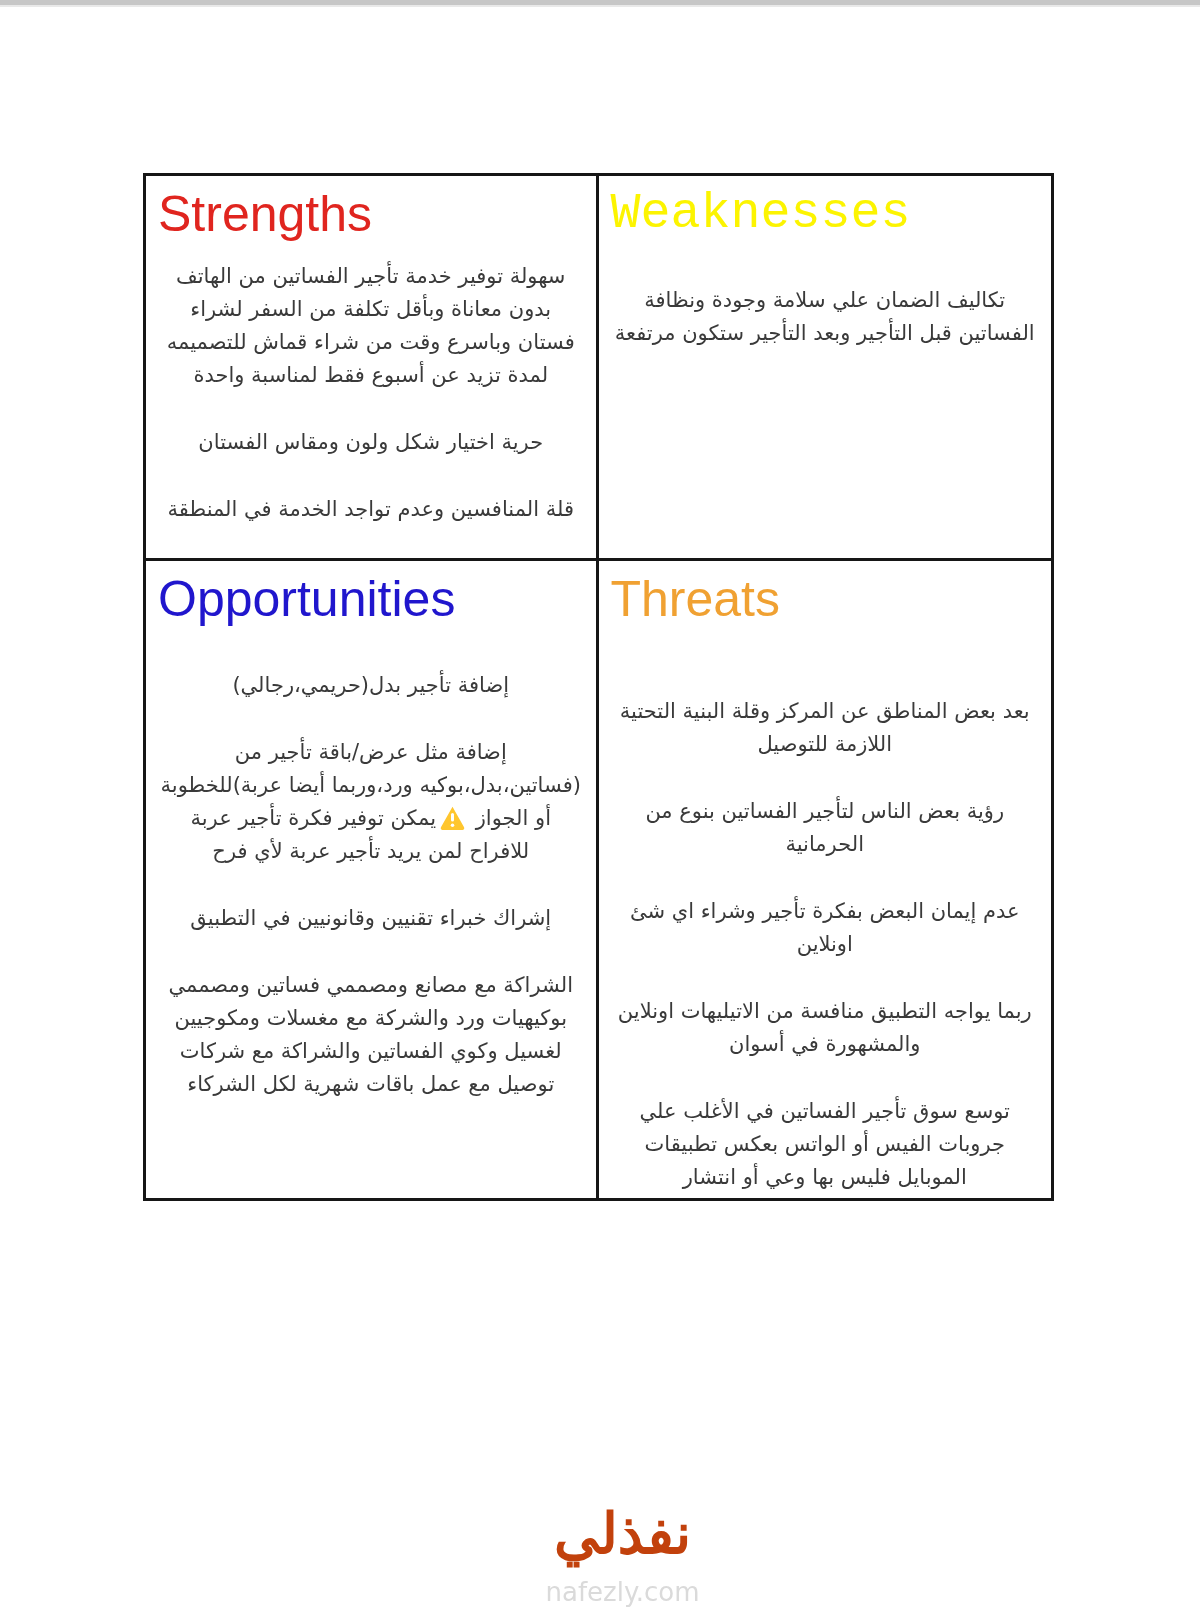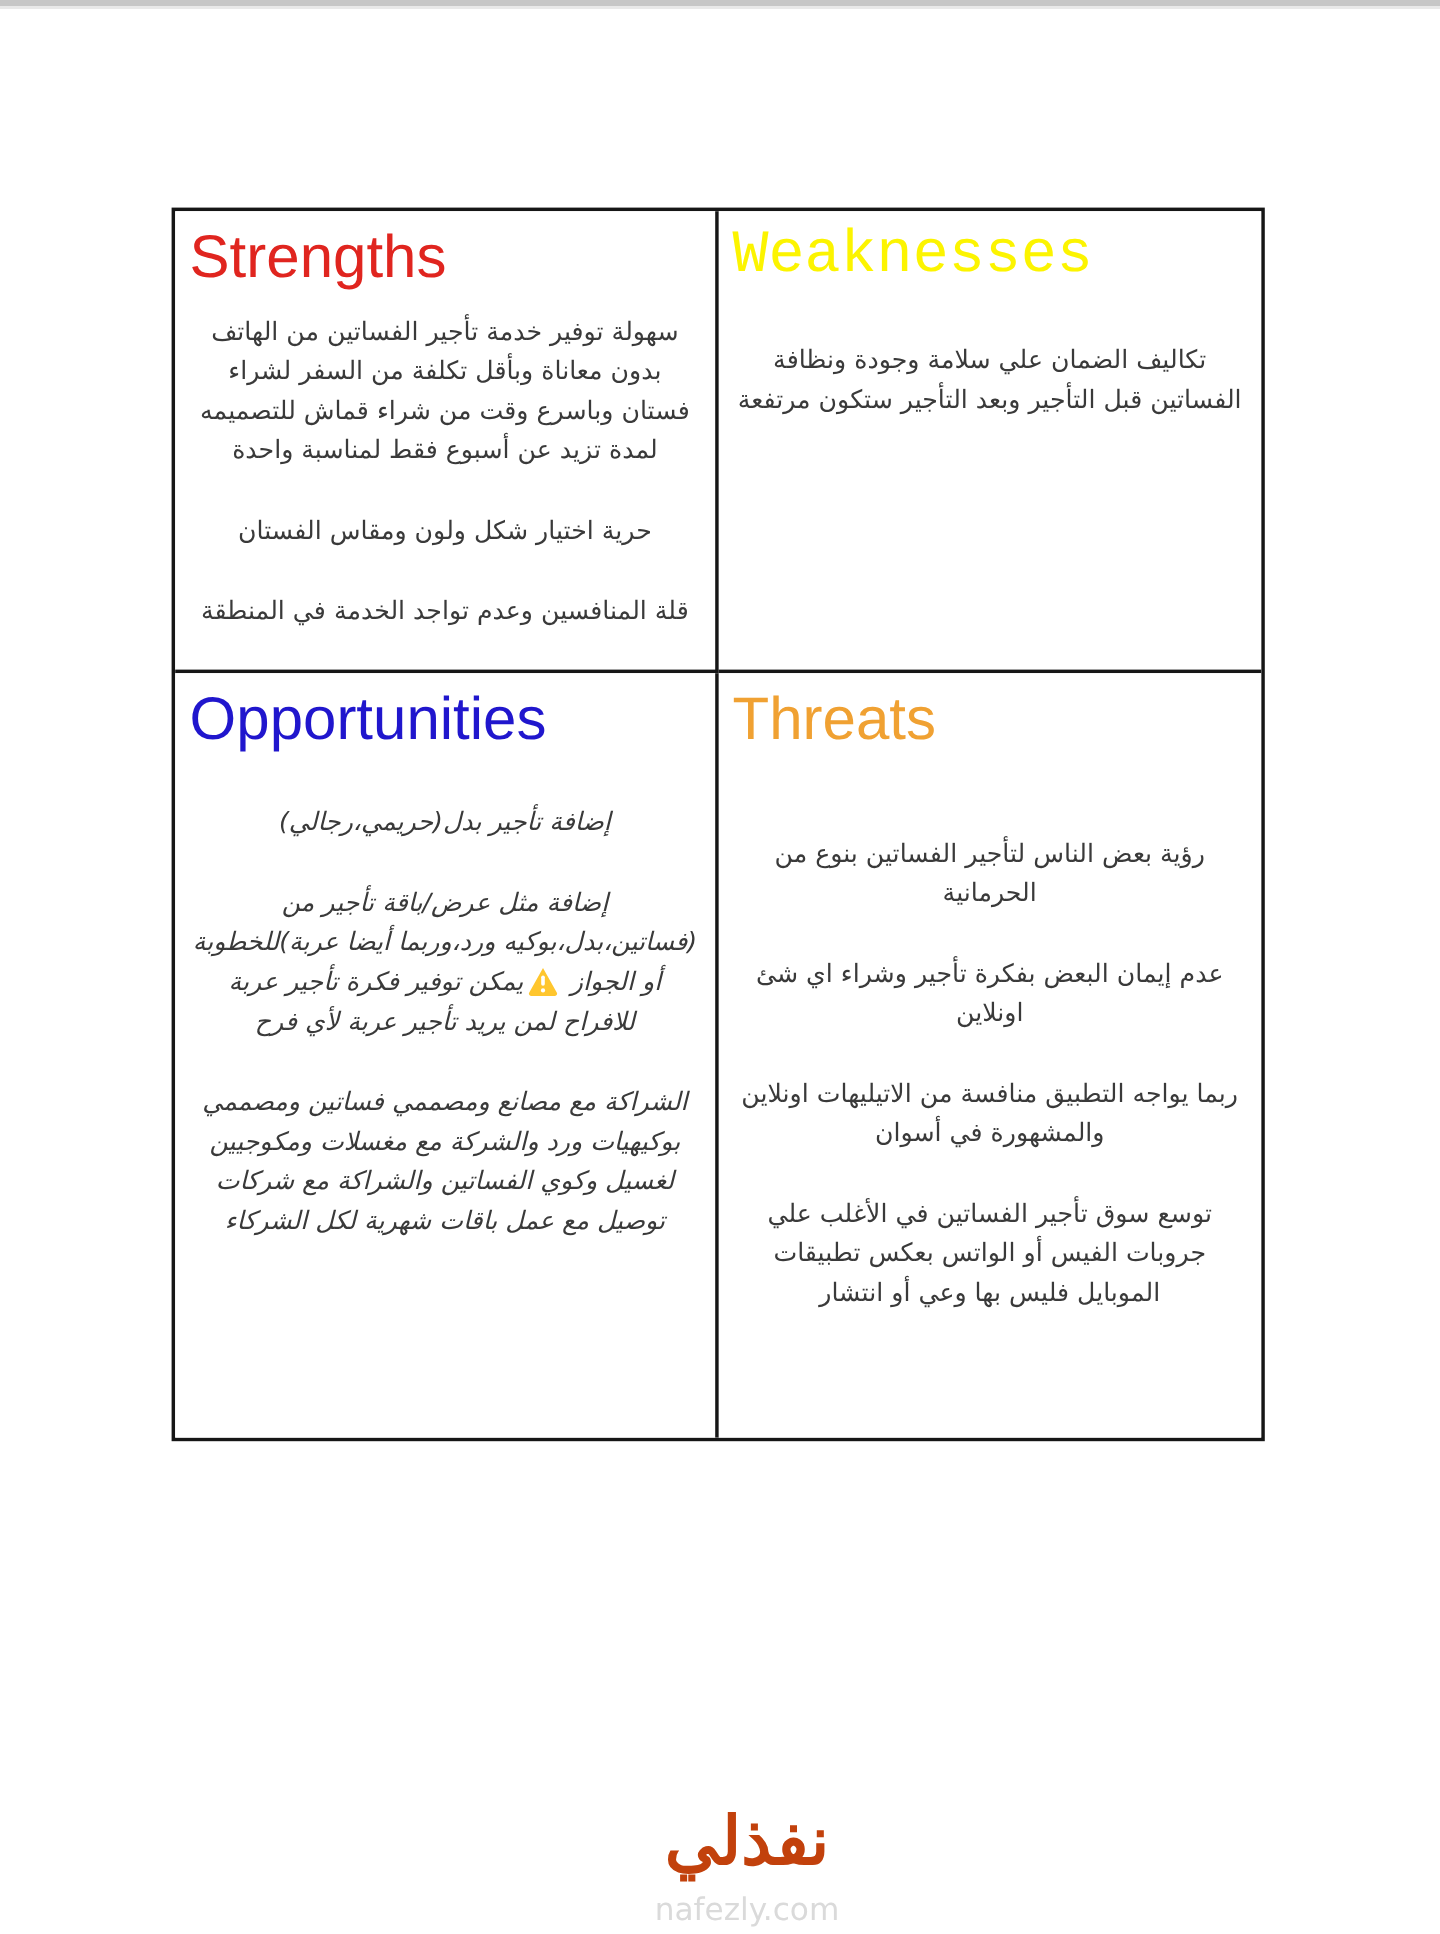--- a/index.html
+++ b/index.html
@@ -31,21 +31,21 @@
   .q-opportunities{border-right:3px solid #161616;}
   .title{
     margin:0;padding:10px 12px 0;
     font-size:50px;line-height:56px;font-weight:normal;
     font-family:"Liberation Sans", sans-serif;
     text-align:left;direction:ltr;
   }
   .body{padding:0 14px;}
   .q-strengths .body{margin-top:18px;}
   .q-weaknesses .body{margin-top:42px;}
-  .q-opportunities .body{margin-top:42px;font-style:italic;}
+  .q-opportunities .body{margin-top:42px;}
   .q-threats .body{margin-top:68px;}
   .para{
     margin:34px 0;
     font-family:"DejaVu Sans", sans-serif;
     font-size:21px;line-height:33px;
     color:#3a3a3a;
     text-align:center;
     direction:rtl;
   }
   .para:first-child{margin-top:0;}
@@ -97,26 +97,28 @@
       </div>
       <div class="cell q-opportunities">
         <h2 class="title" style="color: rgb(32, 22, 205);">Opportunities</h2>
         <div class="body">
           <p class="para" dir="rtl">إضافة تأجير بدل(حريمي،رجالي)</p>
           <p class="para" dir="rtl">إضافة مثل عرض/باقة تأجير من (فساتين،بدل،بوكيه ورد،وربما أيضا عربة)للخطوبة أو الجواز <svg viewBox="0 0 24 24" class="warn-icon">
               <path d="M12 1.6 L23.1 21.4 a1.7 1.7 0 0 1 -1.5 2.5 H2.4 A1.7 1.7 0 0 1 0.9 21.4 Z" fill="#ffc62e"></path>
               <rect x="10.55" y="7.6" width="2.9" height="8.2" rx="1.45" fill="#ffffff"></rect>
               <circle cx="12" cy="19.5" r="1.7" fill="#ffffff"></circle>
             </svg>يمكن توفير فكرة تأجير عربة للافراح لمن يريد تأجير عربة لأي فرح</p>
+          <p class="para" dir="rtl">إشراك خبراء تقنيين وقانونيين في التطبيق</p>
           <p class="para" dir="rtl">الشراكة مع مصانع ومصممي فساتين ومصممي بوكيهيات ورد والشركة مع مغسلات ومكوجيين لغسيل وكوي الفساتين والشراكة مع شركات توصيل مع عمل باقات شهرية لكل الشركاء</p>
         </div>
       </div>
       <div class="cell q-threats">
         <h2 class="title" style="color: rgb(240, 161, 50);">Threats</h2>
         <div class="body">
+          <p class="para" dir="rtl">بعد بعض المناطق عن المركز وقلة البنية التحتية اللازمة للتوصيل</p>
           <p class="para" dir="rtl">رؤية بعض الناس لتأجير الفساتين بنوع من الحرمانية</p>
           <p class="para" dir="rtl">عدم إيمان البعض بفكرة تأجير وشراء اي شئ اونلاين</p>
           <p class="para" dir="rtl">ربما يواجه التطبيق منافسة من الاتيليهات اونلاين والمشهورة في أسوان</p>
           <p class="para" dir="rtl">توسع سوق تأجير الفساتين في الأغلب علي جروبات الفيس أو الواتس بعكس تطبيقات الموبايل فليس بها وعي أو انتشار</p>
         </div>
       </div>
     </div>
 
   <div class="watermark">
     <div class="wm-logo">نفذلي</div>

